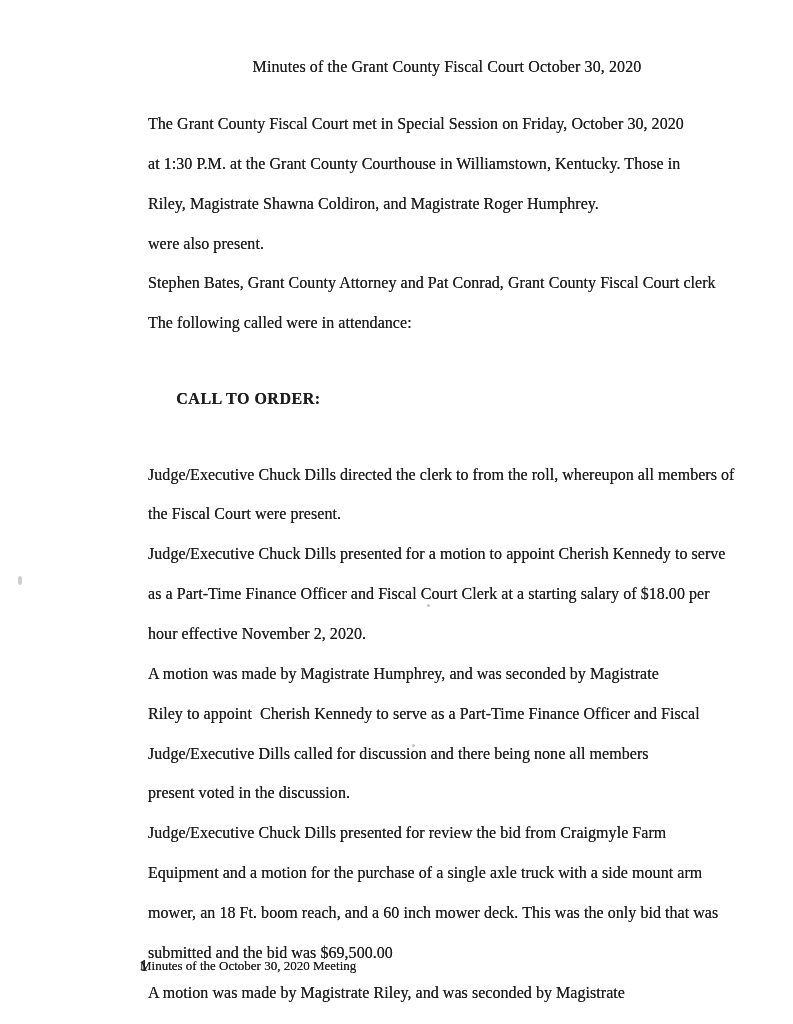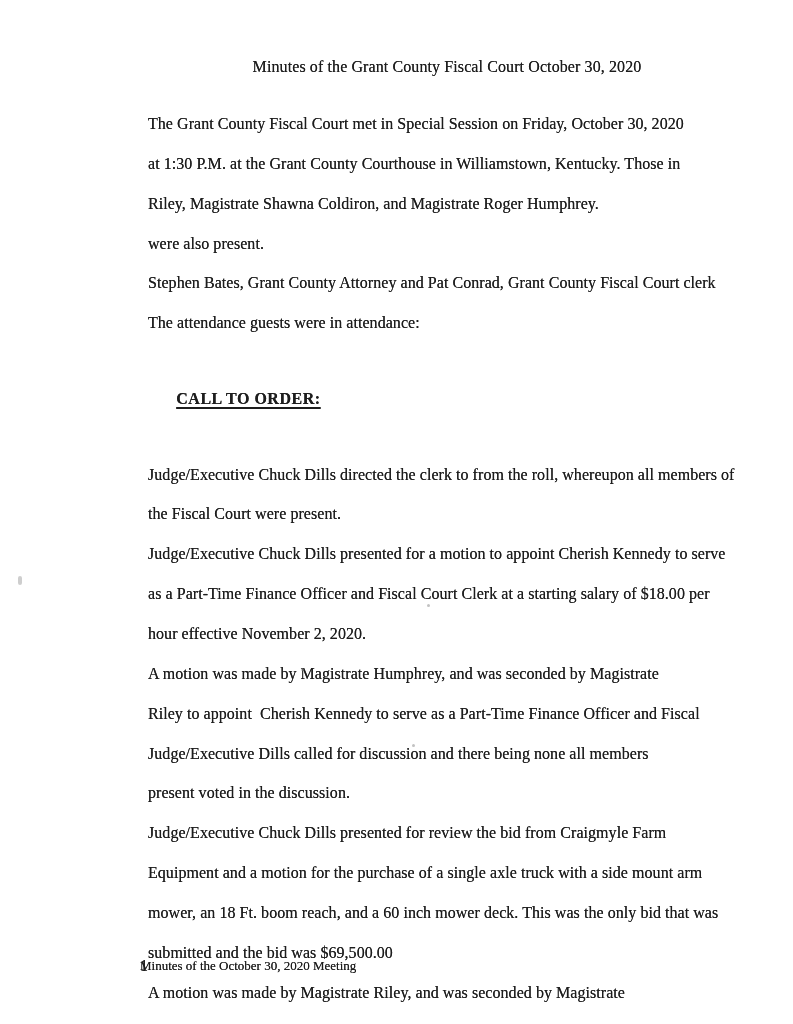--- a/index.html
+++ b/index.html
@@ -13,21 +13,21 @@
   .doc-title {
     position:absolute; top:42px; left:124px; width:614px;
     text-align:center; font-size:16px; letter-spacing:0.1px; white-space:pre;
   }
   .doc-body {
     position:absolute; top:86px; left:128px; width:648px; font-size:16px;
   }
   .doc-line { line-height:35.85px; white-space:pre; letter-spacing:0.05px; }
   .heading-line {
     font-weight:bold; letter-spacing:0.5px;
-    text-decoration:underline; text-decoration-thickness:1.6px; text-underline-offset:3px;
+    text-decoration-thickness:1.6px; text-underline-offset:3px;
   }
   .footer-pagenum { position:absolute; left:124px; top:938px; font-size:16px; line-height:24px; }
   .footer-text {
     position:absolute; left:124px; top:938px; width:614px;
     text-align:left; font-size:13px; line-height:24px; white-space:pre;
   }
   .speck { position:absolute; background:#8f8f8f; border-radius:50%; opacity:0.55; }
   .edge-mark { position:absolute; left:2px; top:560px; width:4px; height:9px; background:#b9b9b9; border-radius:2px; opacity:0.7; }
 </style>
 </head>
@@ -36,21 +36,21 @@
 <div class="page">
 
   <div class="doc-title scan-soft">Minutes of the Grant County Fiscal Court October 30, 2020</div>
 
   <div class="doc-body scan-soft">
     <div class="doc-line">The Grant County Fiscal Court met in Special Session on Friday, October 30, 2020</div>
     <div class="doc-line">at 1:30 P.M. at the Grant County Courthouse in Williamstown, Kentucky. Those in</div>
     <div class="doc-line">Riley, Magistrate Shawna Coldiron, and Magistrate Roger Humphrey.</div>
     <div class="doc-line">were also present.</div>
     <div class="doc-line">Stephen Bates, Grant County Attorney and Pat Conrad, Grant County Fiscal Court clerk</div>
-    <div class="doc-line">The attendance guests were in attendance:</div>
+    <div class="doc-line">The following called were in attendance:</div>
     <div class="doc-line">
       <span class="heading-line">CALL TO ORDER:</span>
     </div>
     <div class="doc-line">Judge/Executive Chuck Dills directed the clerk to from the roll, whereupon all members of</div>
     <div class="doc-line">the Fiscal Court were present.</div>
     <div class="doc-line">Judge/Executive Chuck Dills presented for a motion to appoint Cherish Kennedy to serve</div>
     <div class="doc-line">as a Part-Time Finance Officer and Fiscal Court Clerk at a starting salary of $18.00 per</div>
     <div class="doc-line">hour effective November 2, 2020.</div>
     <div class="doc-line">A motion was made by Magistrate Humphrey, and was seconded by Magistrate</div>
     <div class="doc-line">Riley to appoint  Cherish Kennedy to serve as a Part-Time Finance Officer and Fiscal</div>

